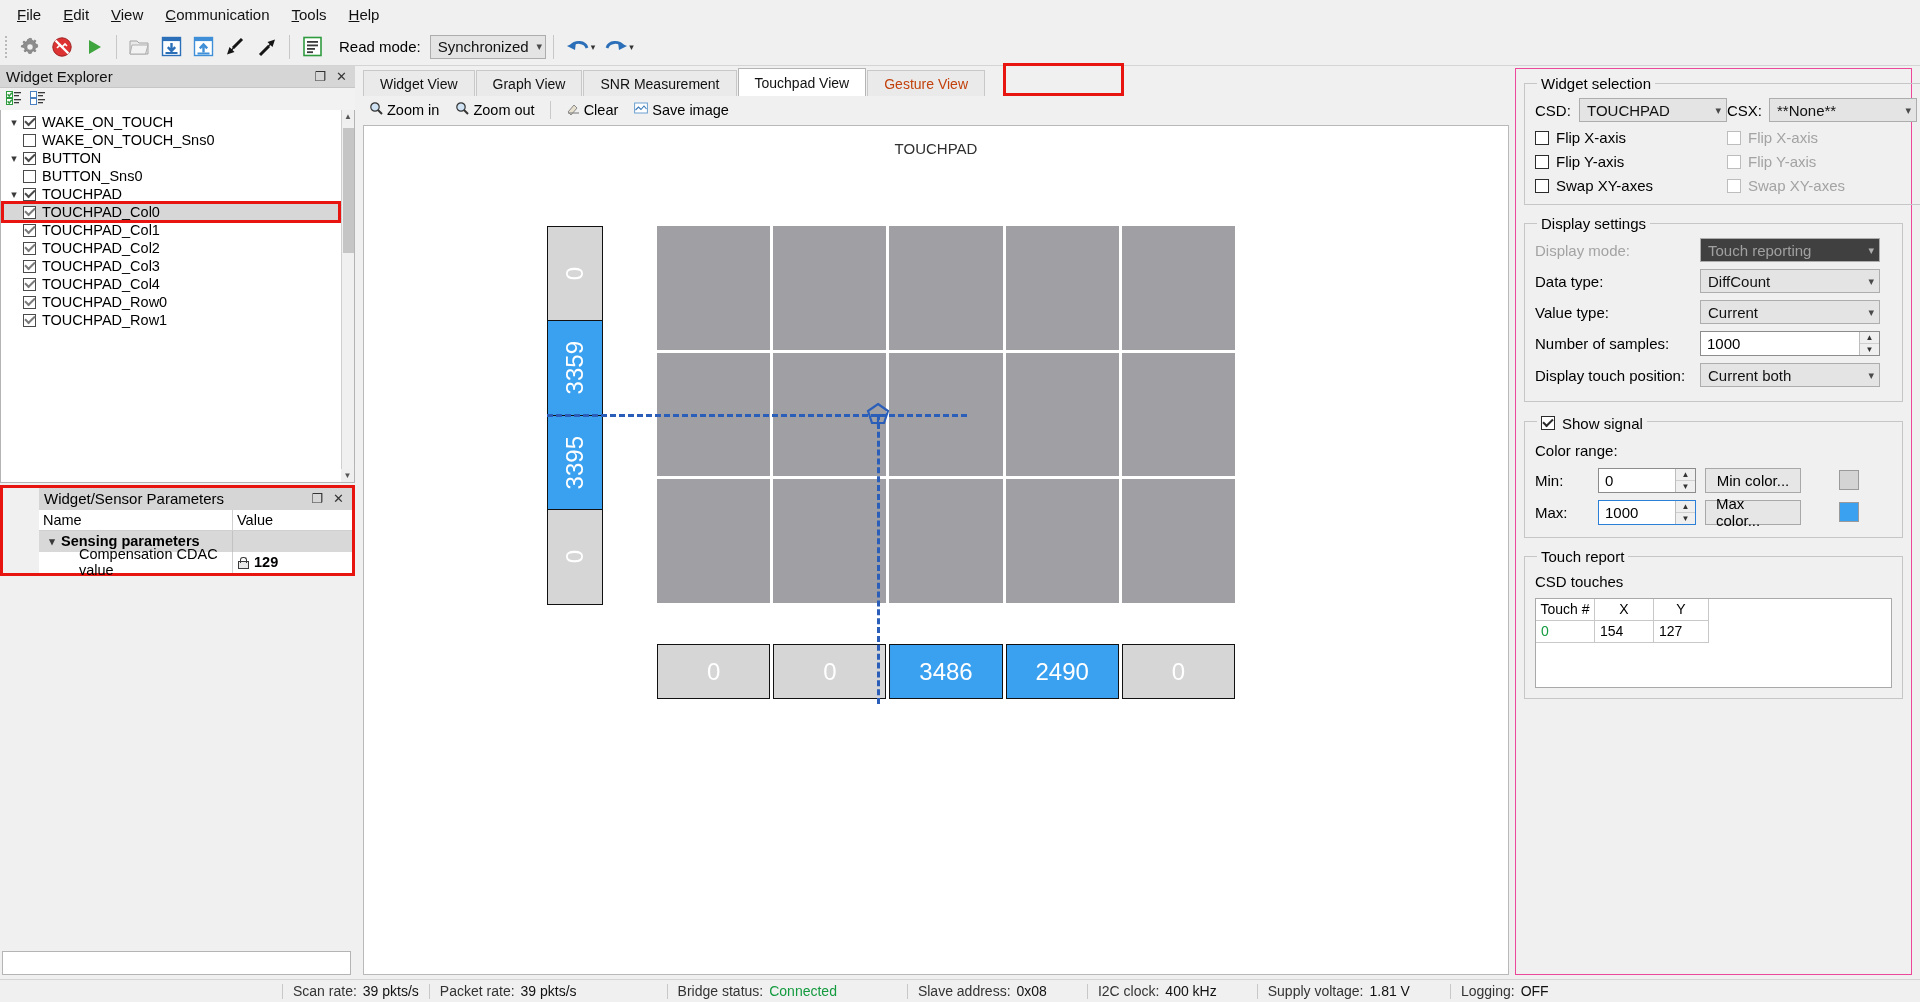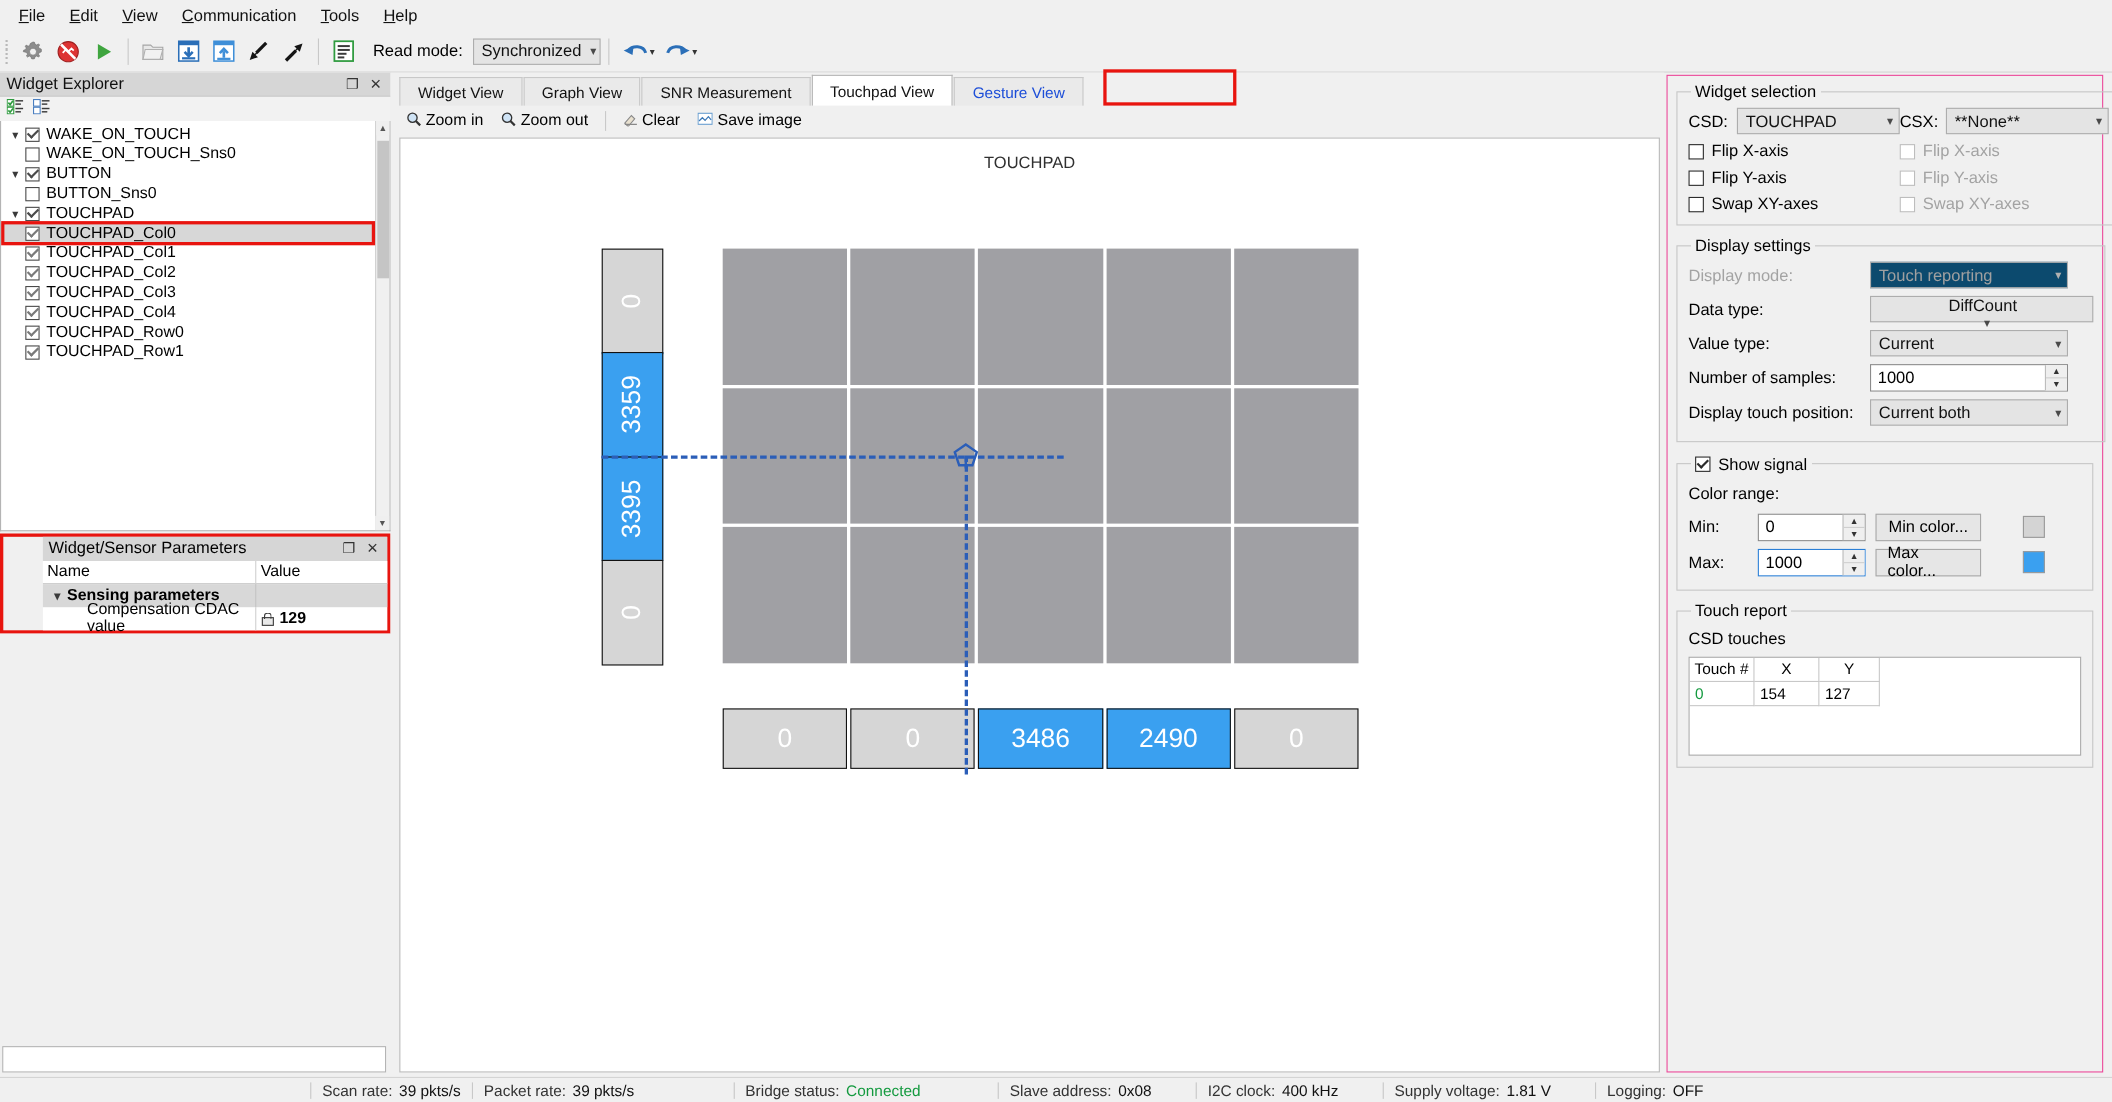--- a/index.html
+++ b/index.html
@@ -29,21 +29,21 @@
           background-size: 2px 100%; background-repeat: no-repeat; background-position: 1px 2px; }
   .tbtn { width: 30px; height: 30px; display:flex; align-items:center; justify-content:center; }
   .tsep { width:1px; height:24px; background:#c8c8c8; margin:0 5px; }
   .readmode-label { margin-left: 10px; margin-right: 7px; font-size: 15px; }
   .combo {
     height: 24px; background:#e4e4e4; border:1px solid #adadad;
     display:flex; align-items:center; justify-content:space-between;
     padding: 0 5px 0 7px; font-size: 15px; color:#111; position:relative;
   }
   .combo .chev { color:#4a4a4a; font-size:11px; margin-left:8px; }
-  .combo.disabled { color:#a0a0a0; background:#0c4a6e;gap:12px; }
+  .combo.disabled { color:#a0a0a0; background:#404040;gap:12px; }
   .combo.disabled .chev { color:#b0b0b0; }
   .undo-grp { display:flex; align-items:center; }
   .arrowbtn { width:34px; height:28px; display:flex; align-items:center; justify-content:center; }
   .mini-chev { font-size:9px; color:#333; margin-left:-4px; margin-right:4px; }
 
   
   .body { flex: 1; display: flex; min-height:0; }
 
   
   .leftcol { width: 355px; display: flex; flex-direction: column; background:#f0f0f0; }
@@ -86,21 +86,21 @@
   .lockicon::after { content:""; position:absolute; left:3px; top:0px; width:5px; height:5px; border:1.4px solid #3b3b3b; border-bottom:none; border-radius:3px 3px 0 0;}
   .leftfill { flex:1; background:#f0f0f0; }
   .leftbottom { height:24px; background:#fff; border:1px solid #b4b4b4; margin:4px 4px 4px 2px;}
 
   
   .centercol { flex:1; display:flex; flex-direction:column; min-width:0; background:#f0f0f0; }
   .tabbar { height:30px; display:flex; align-items:flex-end; padding-left:8px; position:relative; }
   .tab { height:26px; padding:0 16px; display:flex; align-items:center; font-size:14px;
          background:#eaeaea; border:1px solid #c8c8c8; border-bottom:none; margin-right:1px; color:#111;}
   .tab.active { background:#fff; border-color:#b4b4b4; height:28px; }
-  .tab.disabled { color:#1d4ed8; }
+  .tab.disabled { color:#c2410c; }
   .tab-highlight { position:absolute; border:3px solid #e8140f; left:648px; top:-3px; width:121px; height:33px; pointer-events:none; }
   .view-toolbar { height:27px; display:flex; align-items:center; gap:4px; padding-left:8px; font-size:14.5px; background:#f0f0f0;}
   .vb { display:flex; align-items:center; gap:4px; padding:2px 6px; }
   .vsep { width:1px; height:18px; background:#c9c9c9; margin:0 5px;}
   .canvaswrap { flex:1; display:flex; padding: 2px 4px 4px 8px; min-height:0;}
   .canvas { flex:1; background:#fff; border:1px solid #b9b9b9; position:relative; overflow:hidden;}
   .canvas-title { position:absolute; top:14px; left:0; right:0; text-align:center; font-size:15px; color:#303030;}
 
   
   .grid { position:absolute; left:293px; top:100px; width:578px; height:377px; display:grid;
@@ -578,21 +578,21 @@
 
           <div class="row">
             <span class="lbl dis" style="width:165px;">Display mode:</span>
             <div class="combo disabled" style="width:180px;">
               <span>Touch reporting</span>
               <span class="chev">▾</span>
             </div>
           </div>
           <div class="row">
             <span class="lbl" style="width:165px;">Data type:</span>
-            <div class="combo" style="width:203px;flex-direction:column;">
+            <div class="combo" style="width:180px;">
               <span>DiffCount</span>
               <span class="chev">▾</span>
             </div>
           </div>
           <div class="row">
             <span class="lbl" style="width:165px;">Value type:</span>
             <div class="combo" style="width:180px;">
               <span>Current</span>
               <span class="chev">▾</span>
             </div>

